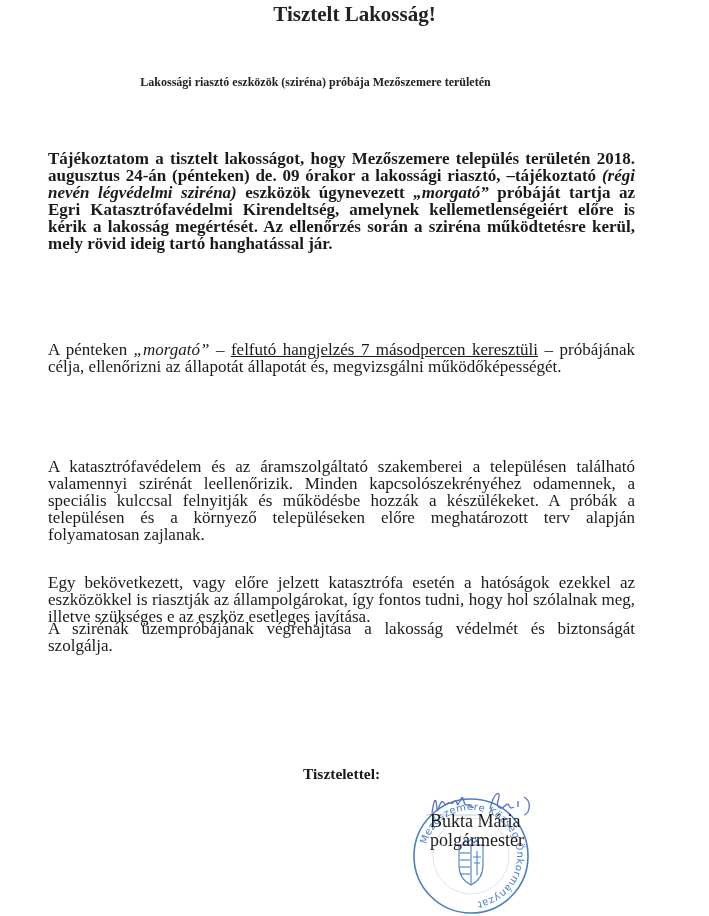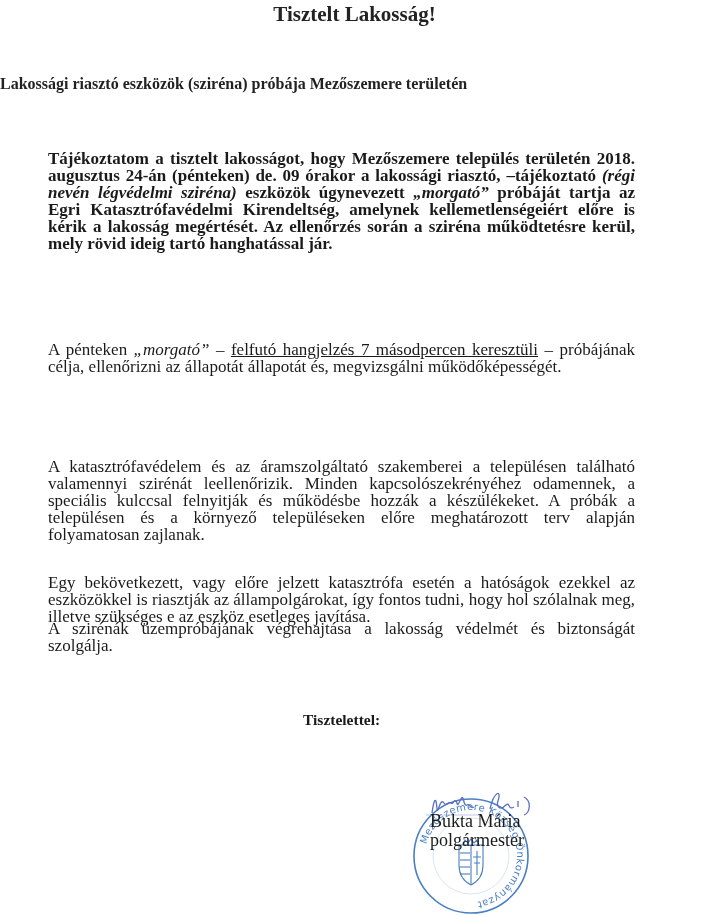--- a/index.html
+++ b/index.html
@@ -7,38 +7,38 @@
       width: 709px; height: 916px; position: relative; overflow: hidden;
       font-family: "Liberation Serif", "DejaVu Serif", serif;
       color: #1a1a1a;
     }
     .page { position: absolute; left: 0; top: 0; width: 709px; height: 916px; }
     .salutation {
       position: absolute; top: 2px; left: 0; width: 709px; text-align: center;
       font-weight: bold; font-size: 21px; color: #222;
     }
     .title {
-      position: absolute; top: 75px; left: 0; width: 631px; 
-      font-weight: bold; font-size: 16px; color: #222;
+      position: absolute; top: 75px; left: 0; width: 631px; text-align: center;
+      font-weight: bold; font-size: 12px; color: #222;
     }
     .body-text {
       position: absolute; left: 48px; width: 587px;
       font-size: 17px; line-height: 17px; text-align: justify;
       text-align-last: left;
     }
     .p1 { top: 150px; font-weight: bold; }
     .p2 { top: 273px; }
     .p3 { top: 341px; }
     .p4 { top: 388px; font-weight: bold; text-decoration: underline; }
     .p5 { top: 458px; }
     .p6 { top: 574px; }
     .p7 { top: 620px; }
     .place-date { position: absolute; top: 669px; left: 61px; font-size: 15.2px; }
     .closing {
-      position: absolute; top: 711px; left: 303px; font-size: 15.5px; font-weight: bold;
+      position: absolute; top: 765px; left: 303px; font-size: 15.5px; font-weight: bold;
     }
     .u { text-decoration: underline; }
     .it { font-style: italic; }
     .stamp {
       position: absolute; left: 412px; top: 797px; width: 118px; height: 118px;
     }
     .signature { position: absolute; left: 420px; top: 785px; width: 140px; height: 40px; }
     .signer {
       position: absolute; left: 430px; top: 812px; font-weight: normal; font-size: 18px;
       line-height: 19px; color: #1a1a1a;

